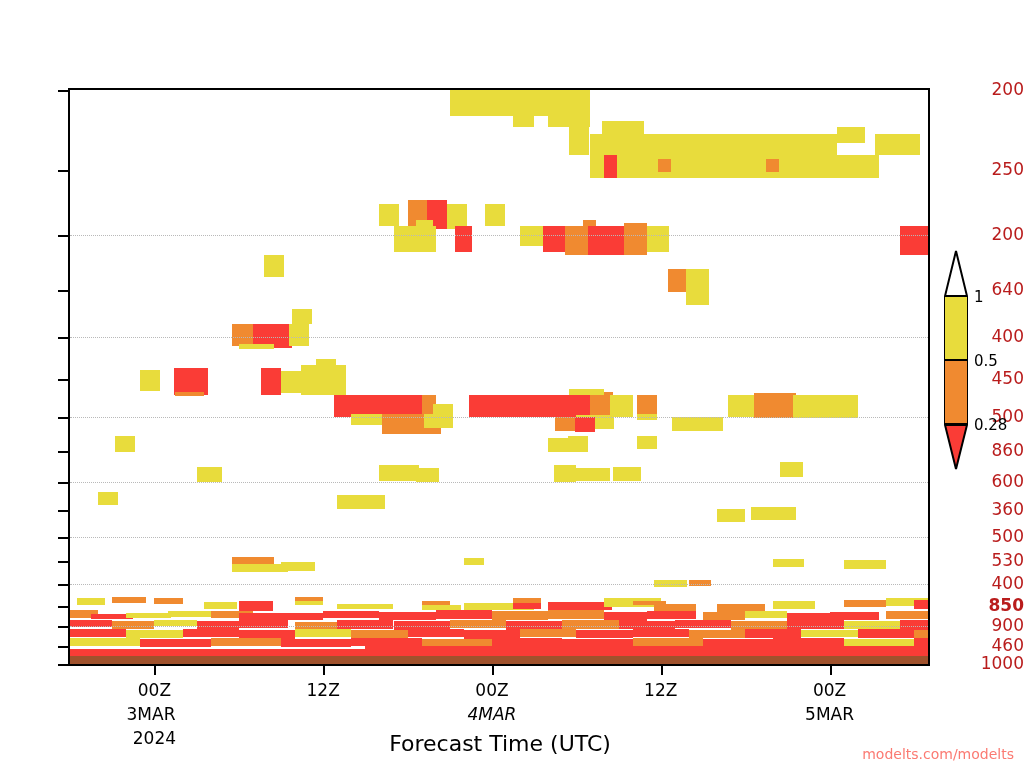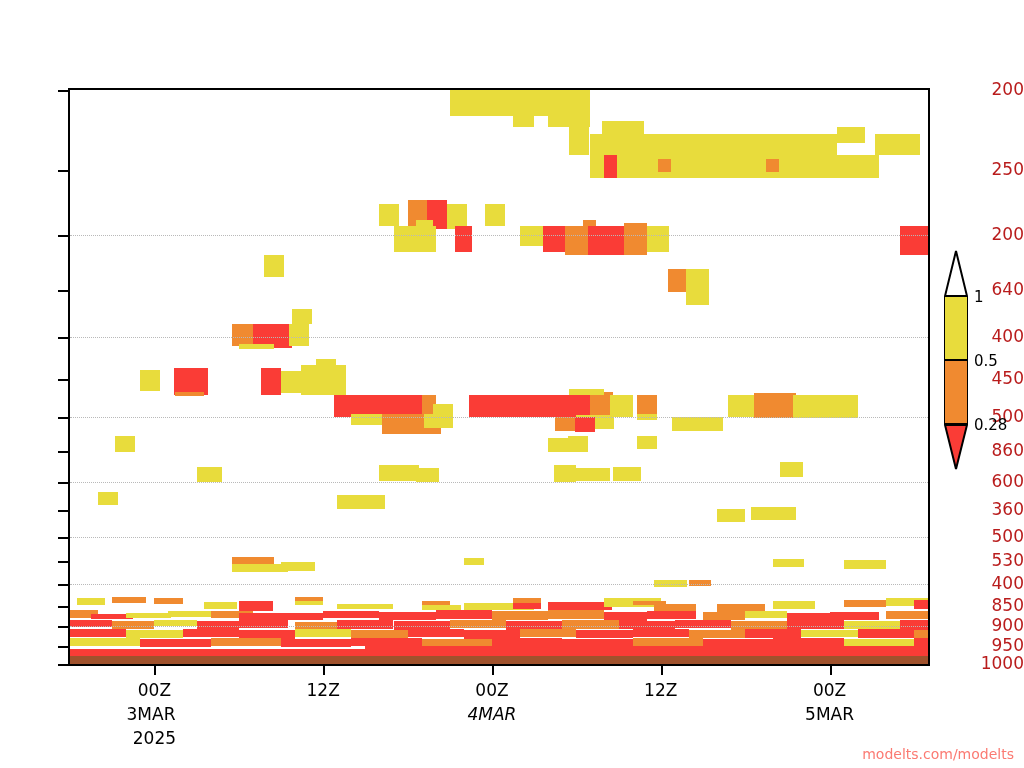--- a/index.html
+++ b/index.html
@@ -84,25 +84,25 @@
       <div class="ytick-label" style="top: 472.816px;">600</div>
       <div class="ytick-mark" style="top: 481.816px;"></div>
       <div class="ytick-label" style="top: 501.363px;">360</div>
       <div class="ytick-mark" style="top: 510.363px;"></div>
       <div class="ytick-label" style="top: 527.793px;">500</div>
       <div class="ytick-mark" style="top: 536.793px;"></div>
       <div class="ytick-label" style="top: 552.399px;">530</div>
       <div class="ytick-mark" style="top: 561.399px;"></div>
       <div class="ytick-label" style="top: 575.417px;">400</div>
       <div class="ytick-mark" style="top: 584.417px;"></div>
-      <div class="ytick-label" style="top: 597.038px;">850</div>
+      <div class="ytick-label" style="top: 597.038px; font-weight: bold;">850</div>
       <div class="ytick-mark" style="top: 606.038px;"></div>
       <div class="ytick-label" style="top: 617.424px;">900</div>
       <div class="ytick-mark" style="top: 626.424px;"></div>
-      <div class="ytick-label" style="top: 636.706px;">950</div>
+      <div class="ytick-label" style="top: 636.706px;">460</div>
       <div class="ytick-mark" style="top: 645.706px;"></div>
       <div class="ytick-label" style="top: 655px; text-align: right;">1000</div>
       <div class="ytick-mark" style="top: 664px;"></div>
     </div>
 
   <div id="plot-frame">
     <div id="plot-canvas">
         <div class="cell" style="left: 379.77px; top: 0px; width: 98.459px; height: 25.7929px; background: rgb(232, 220, 60);"></div>
         <div class="cell" style="left: 478.23px; top: 0px; width: 42.1967px; height: 37.2196px; background: rgb(232, 220, 60);"></div>
         <div class="cell" style="left: 443.066px; top: 25.7929px; width: 21.0984px; height: 11.4267px; background: rgb(232, 220, 60);"></div>
@@ -289,33 +289,34 @@
         <div class="gridline" style="top: 536.424px;"></div>
         <div class="gridline" style="top: 574px;"></div>
         <div id="terrain" style="background: rgb(160, 82, 45); height: 5.39022px;"></div>
       </div>
   </div>
 
   <div id="xaxis">
       <div class="xtick-mark" style="left: 154.393px;"></div>
       <div class="xtick-label" style="left: 94.3934px; top: 680px;">00Z</div>
       <div class="xtick-label" style="left: 91px; top: 704px;">3MAR</div>
-      <div class="xtick-label" style="left: 94.3934px; top: 728px;">2025</div>
+      <div class="xtick-label" style="left: 94.3934px; top: 728px;">2024</div>
       <div class="xtick-mark" style="left: 323.18px;"></div>
       <div class="xtick-label" style="left: 263.18px; top: 680px;">12Z</div>
       <div class="xtick-mark" style="left: 491.967px;"></div>
       <div class="xtick-label" style="left: 431.967px; top: 680px;">00Z</div>
       <div class="xtick-label" style="left: 431.967px; top: 704px; font-style: italic;">4MAR</div>
       <div class="xtick-mark" style="left: 660.754px;"></div>
       <div class="xtick-label" style="left: 600.754px; top: 680px;">12Z</div>
       <div class="xtick-mark" style="left: 829.541px;"></div>
       <div class="xtick-label" style="left: 769.541px; top: 680px;">00Z</div>
       <div class="xtick-label" style="left: 769.541px; top: 704px;">5MAR</div>
     </div>
 
+  <div id="xaxis-title">Forecast Time (UTC)</div>
   <div id="credit">modelts.com/modelts</div>
 
   <div id="colorbar">
       <div class="cb-cap" style="top: -46px; height: 46px;"><svg width="24" height="46" viewBox="0 0 24 46">
           <polygon points="12,1 23,46 1,46" fill="#ffffff" stroke="#000" stroke-width="2"></polygon>
         </svg></div>
       <div class="cb-seg" style="top: 0px; height: 64px; background: rgb(232, 220, 60);"></div>
       <div class="cb-seg" style="top: 64px; height: 64px; background: rgb(240, 138, 48);"></div>
       <div class="cb-cap" style="top: 128px; height: 46px;"><svg width="24" height="46" viewBox="0 0 24 46">
           <polygon points="1,1 23,1 12,45" fill="#fa3c36" stroke="#000" stroke-width="2"></polygon>

